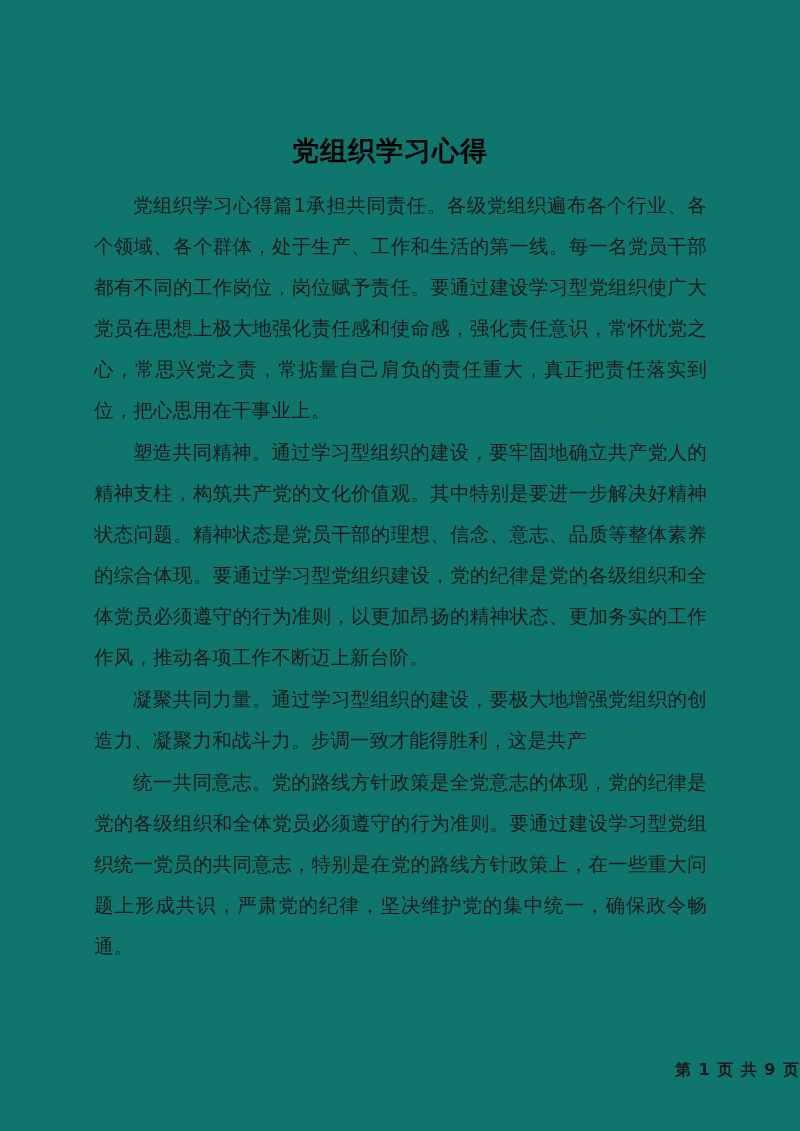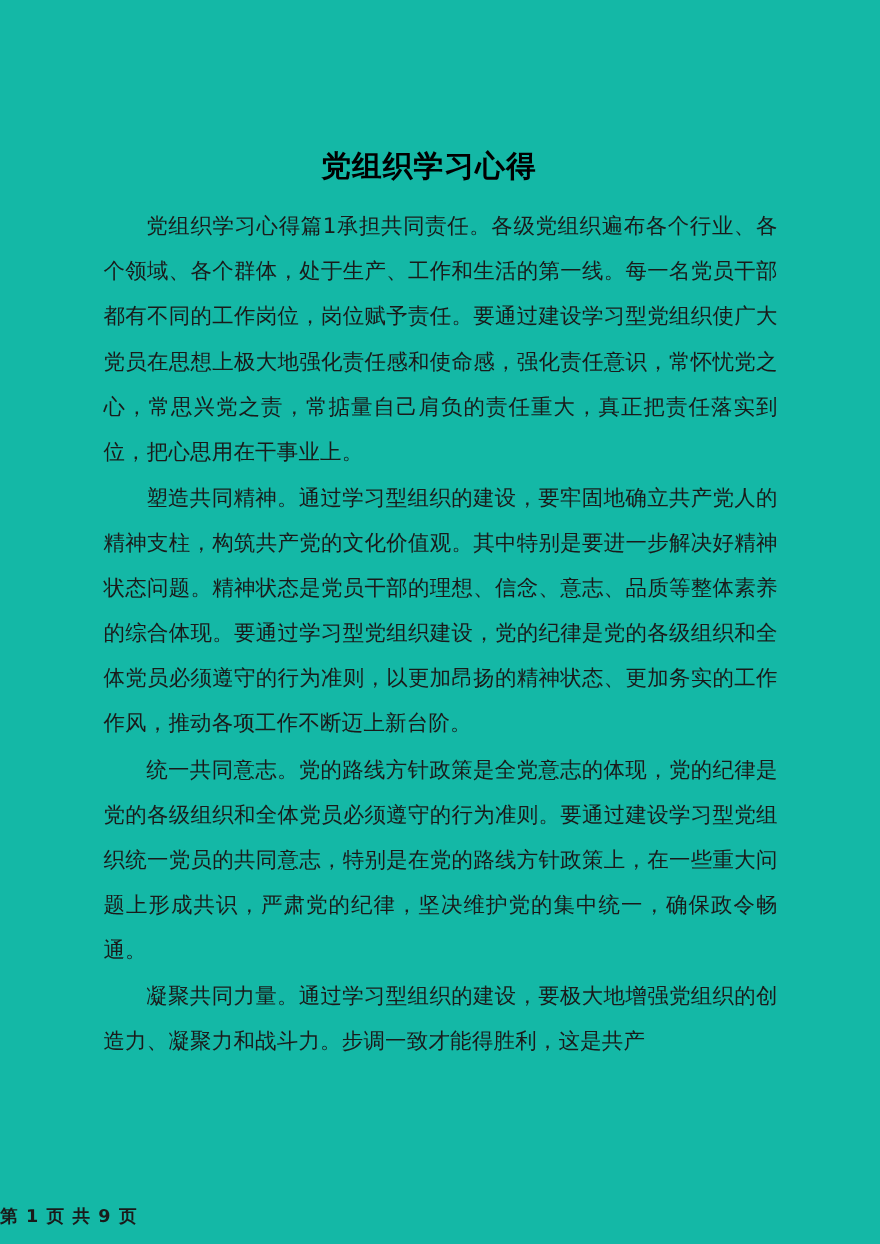--- a/index.html
+++ b/index.html
@@ -14,21 +14,21 @@
     font-family: "Liberation Serif", "DejaVu Serif", serif;
     color: #000000;
     overflow: hidden;
   }
   .page {
     width: 800px;
     height: 1131px;
     box-sizing: border-box;
     padding: 0;
     position: relative;
-    background: #14b8a6;
+    background: #0f766e;
   }
   .doc-title {
     font-family: "DejaVu Sans", "Liberation Sans", sans-serif;
     font-weight: bold;
     font-size: 27px;
     letter-spacing: 1px;
     text-align: left;
     margin: 0;
     padding: 0;
     position: absolute;
@@ -50,39 +50,39 @@
     text-justify: inter-ideograph;
     text-indent: 2em;
     letter-spacing: 0.2px;
     font-family: "DejaVu Sans", "Liberation Sans", sans-serif;
     font-weight: normal;
     color: #1a1a1a;
   }
   .footer {
     position: absolute;
     left: 0;
-    top: 1096px;
+    top: 1060px;
     width: 800px;
-    text-align: left;
+    text-align: right;
     font-family: "DejaVu Sans", "Liberation Sans", sans-serif;
     font-size: 16px;
     font-weight: bold;
     color: #1a1a1a;
     letter-spacing: 1px;
   }
 </style>
 </head>
 <body>
 
 <div class="page">
 
   <h1 class="doc-title">党组织学习心得</h1>
 
   <div class="body-area">
     <p class="para">党组织学习心得篇1承担共同责任。各级党组织遍布各个行业、各个领域、各个群体，处于生产、工作和生活的第一线。每一名党员干部都有不同的工作岗位，岗位赋予责任。要通过建设学习型党组织使广大党员在思想上极大地强化责任感和使命感，强化责任意识，常怀忧党之心，常思兴党之责，常掂量自己肩负的责任重大，真正把责任落实到位，把心思用在干事业上。</p>
     <p class="para">塑造共同精神。通过学习型组织的建设，要牢固地确立共产党人的精神支柱，构筑共产党的文化价值观。其中特别是要进一步解决好精神状态问题。精神状态是党员干部的理想、信念、意志、品质等整体素养的综合体现。要通过学习型党组织建设，党的纪律是党的各级组织和全体党员必须遵守的行为准则，以更加昂扬的精神状态、更加务实的工作作风，推动各项工作不断迈上新台阶。</p>
+    <p class="para">凝聚共同力量。通过学习型组织的建设，要极大地增强党组织的创造力、凝聚力和战斗力。步调一致才能得胜利，这是共产</p>
     <p class="para">统一共同意志。党的路线方针政策是全党意志的体现，党的纪律是党的各级组织和全体党员必须遵守的行为准则。要通过建设学习型党组织统一党员的共同意志，特别是在党的路线方针政策上，在一些重大问题上形成共识，严肃党的纪律，坚决维护党的集中统一，确保政令畅通。</p>
-    <p class="para">凝聚共同力量。通过学习型组织的建设，要极大地增强党组织的创造力、凝聚力和战斗力。步调一致才能得胜利，这是共产</p>
   </div>
 
   <div class="footer">第 1 页  共 9 页</div>
 
 </div>
 
 </body></html>

